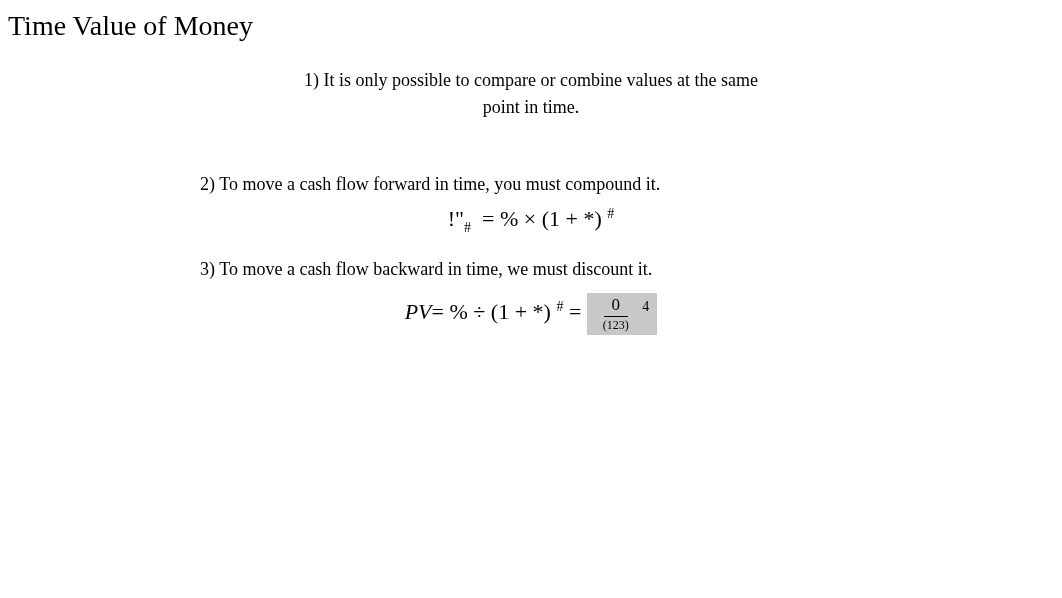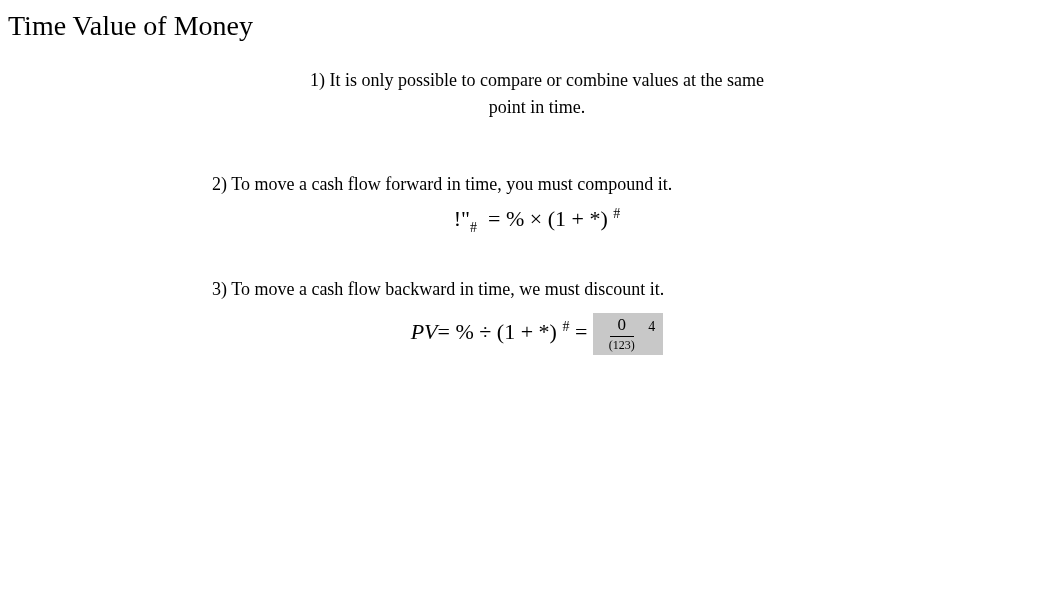--- a/index.html
+++ b/index.html
@@ -17,21 +17,21 @@
     }
 
     .page-title {
       font-size: 28px;
       font-weight: normal;
       padding: 10px 4px 0 8px;
       color: #000;
     }
 
     .content-area {
-      padding: 0 0 0 12px;
+      padding: 0 0 0 0;
       margin-top: 10px;
     }
 
     .rule-block {
       text-align: center;
       margin-bottom: 30px;
     }
 
     .rule-text {
       font-size: 18px;
@@ -105,21 +105,21 @@
 
   <div class="rule-2">
     <div class="rule-text-left">
       2) To move a cash flow forward in time, you must compound it.
     </div>
     <div class="formula">
       !"<sub>#</sub>&nbsp; = % × (1 + *) <sup>#</sup>
     </div>
   </div>
 
-  <div class="rule-3" style="margin-top: 40px;">
+  <div class="rule-3" style="margin-top: 20px;">
     <div class="rule-text-left">
       3) To move a cash flow backward in time, we must discount it.
     </div>
     <div class="formula" style="margin-top: 10px;">
       <span class="formula-italic">PV</span>= % ÷ (1 + *)
       <sup>#</sup>
       =
       <span class="highlight-box">
         <span style="display:inline-flex; flex-direction:column; align-items:center; vertical-align:middle;">
           <span style="border-bottom:1px solid #000; padding:0 8px 1px 8px; font-size:17px;">0</span>

